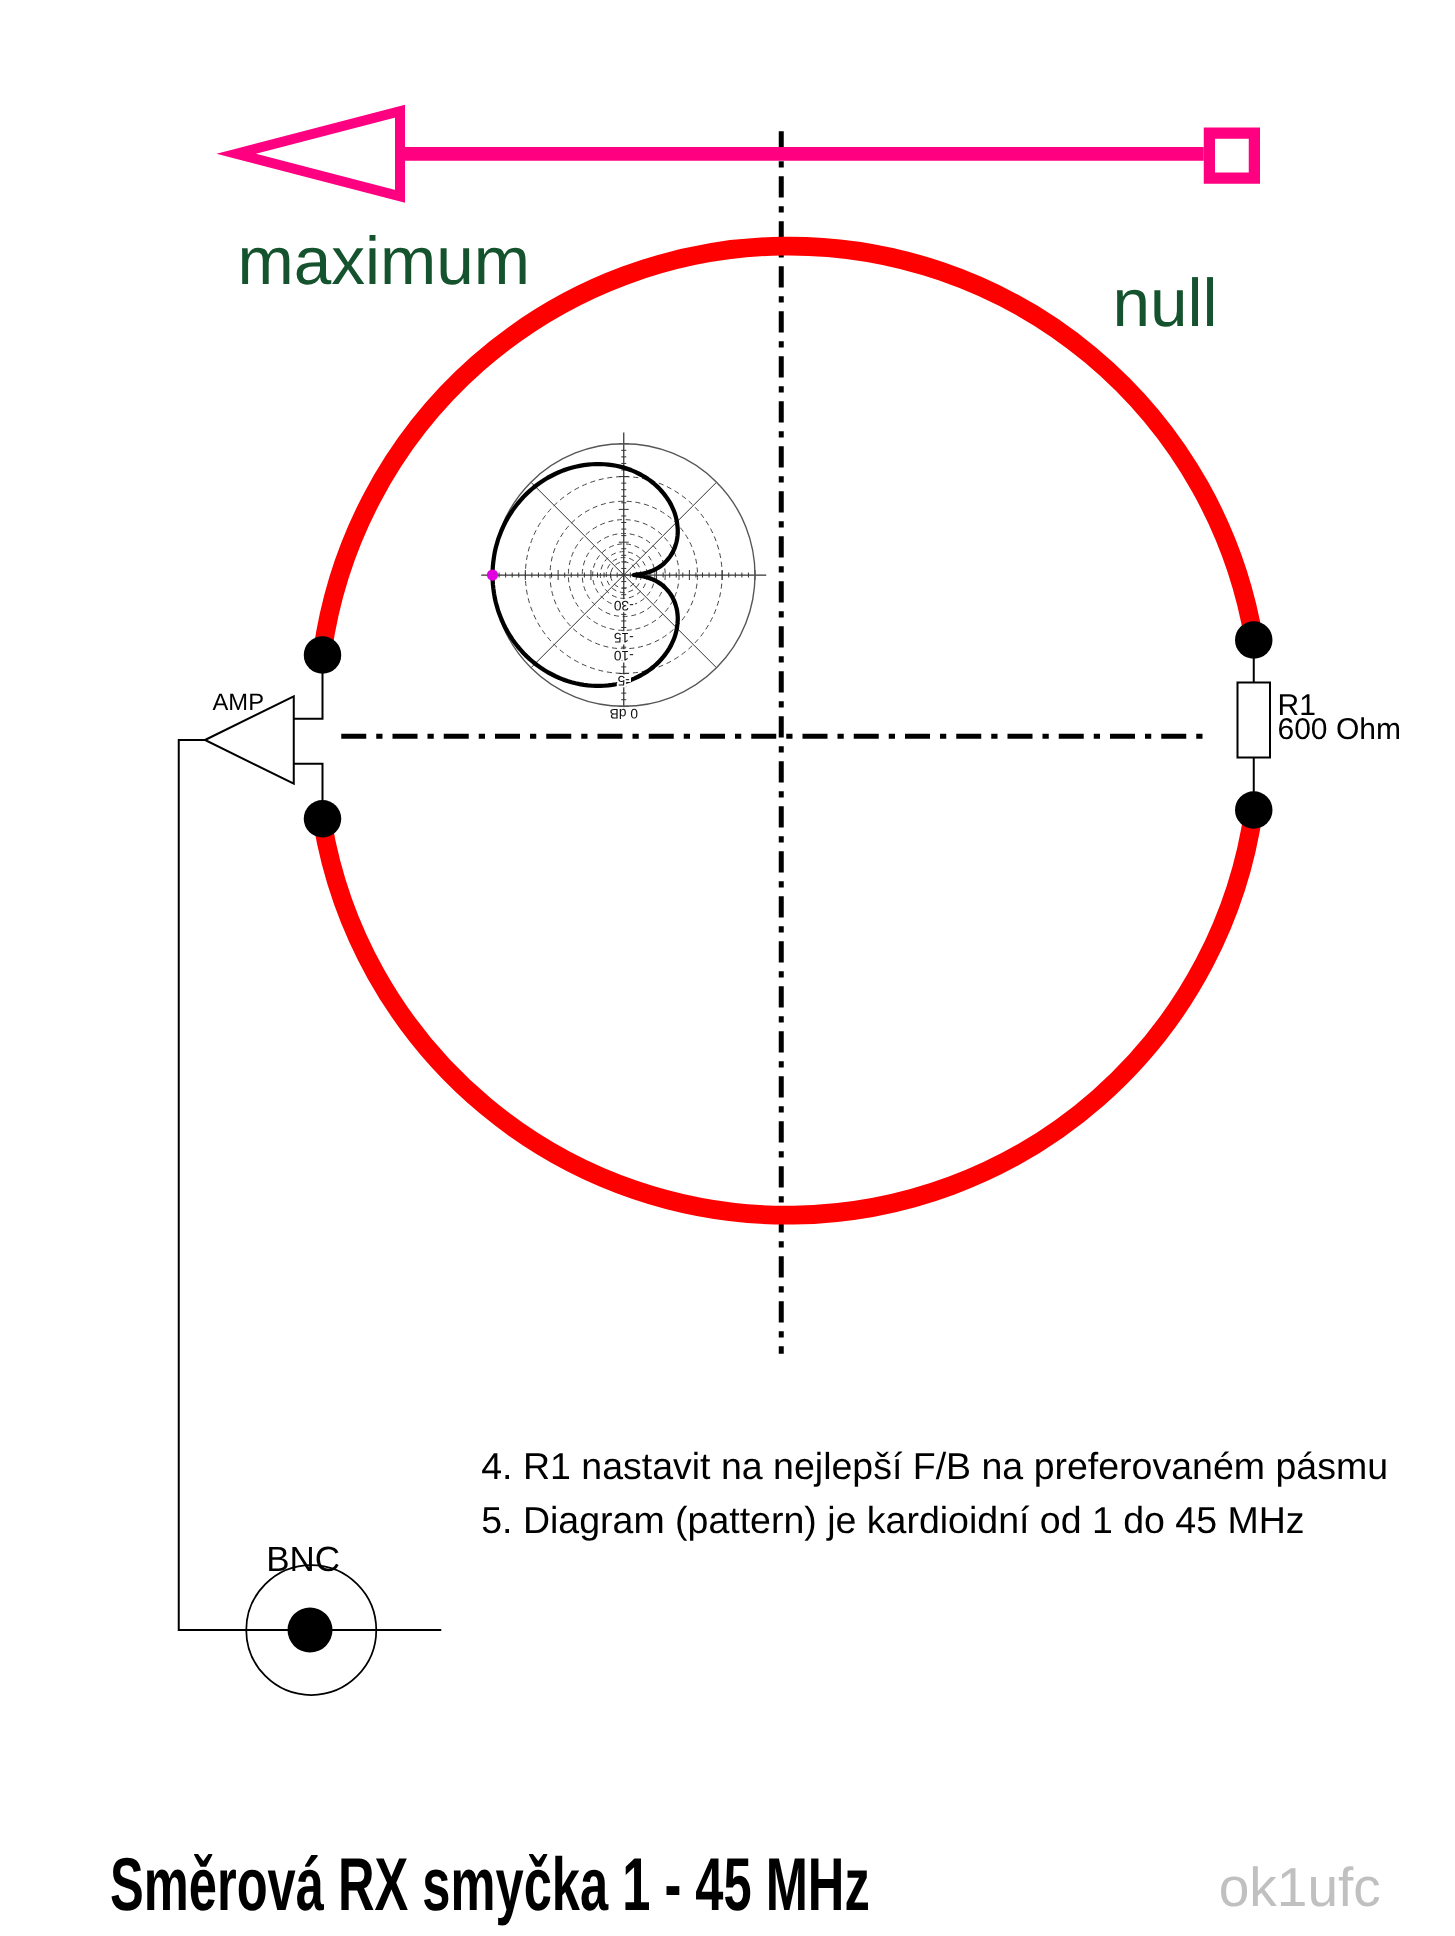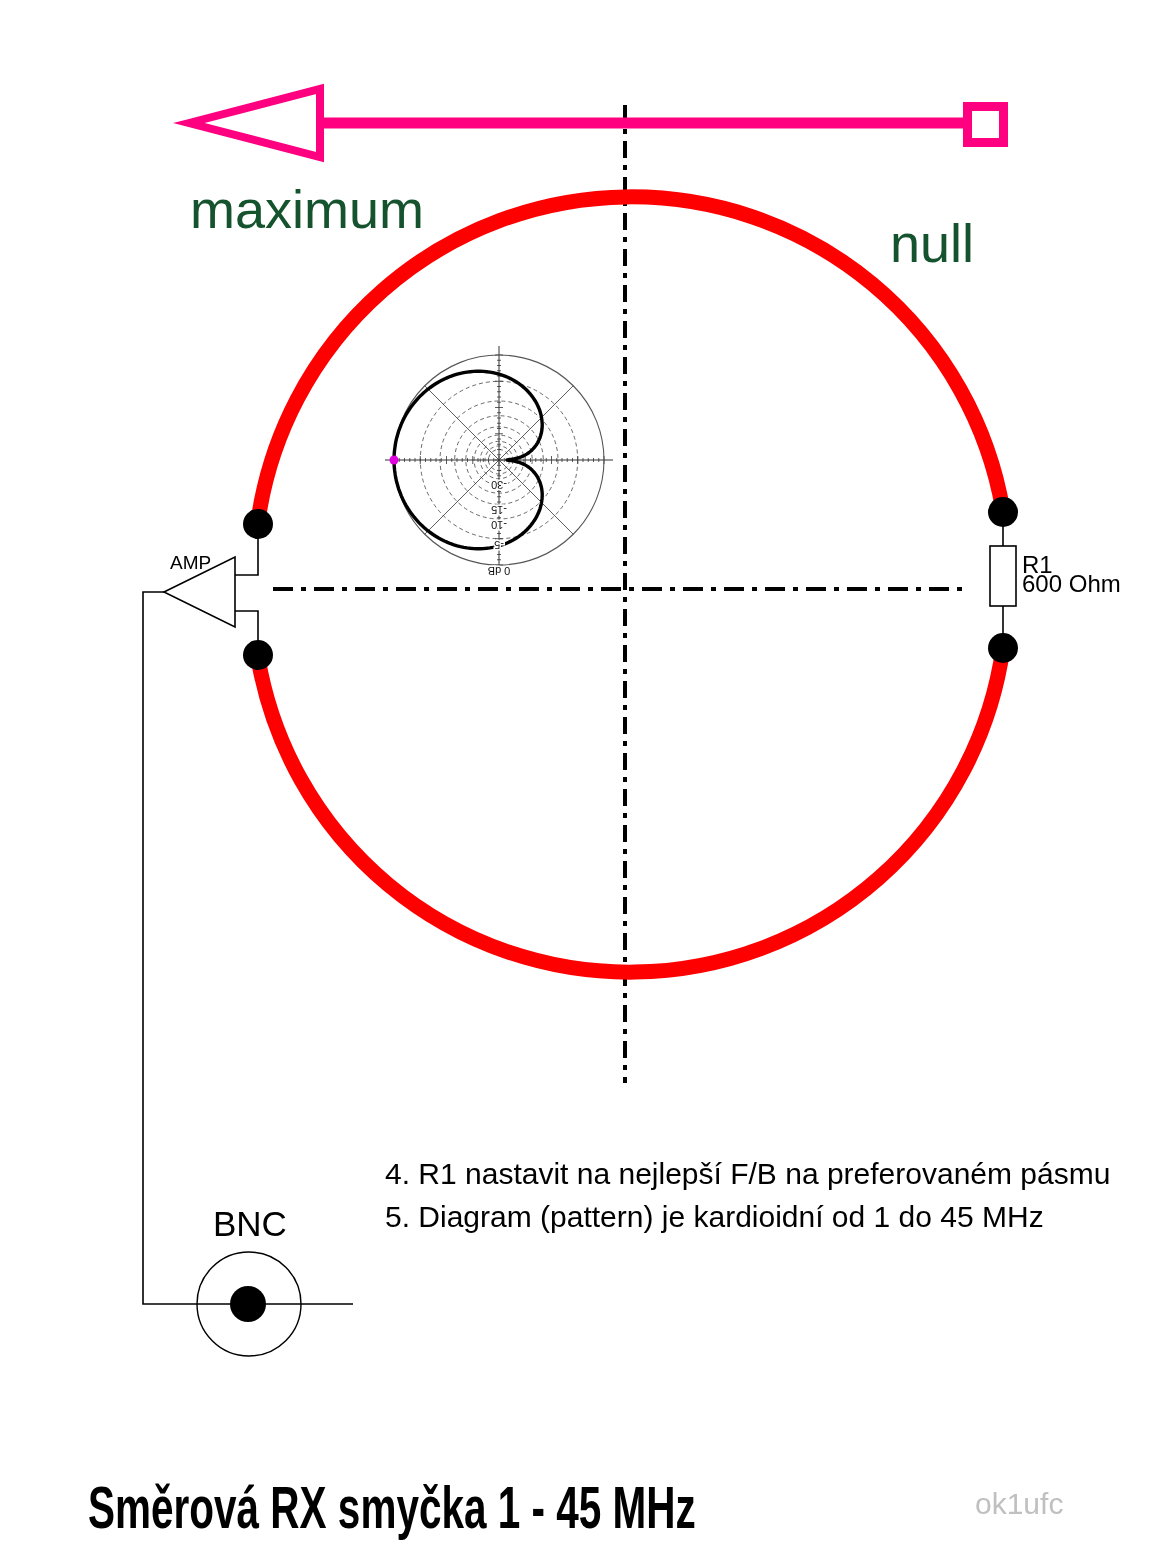--- a/index.html
+++ b/index.html
@@ -2,24 +2,24 @@
 <html><head>
 <meta charset="utf-8">
 <style>
   html,body{margin:0;padding:0;background:#fff;}
   .page{position:relative;width:1164px;height:1549px;background:#ffffff;overflow:hidden;
         font-family:"Liberation Sans",sans-serif;}
   .lbl{position:absolute;white-space:nowrap;line-height:1;}
   .dir-label{font-size:54px;color:#14532d;}
   .amp-label{font-size:19px;color:#000;}
   .res-label{font-size:24px;color:#000;line-height:19px;}
-  .bnc-label{font-size:35px;color:#000;}
+  .bnc-label{font-size:28px;color:#000;margin-top:28px;}
   .notes{position:absolute;left:385px;top:1152px;font-size:30px;color:#000;line-height:43px;}
   .title{font-size:60px;font-weight:bold;color:#000;transform:scaleX(0.675);transform-origin:left top;}
-  .credit{font-size:30px;color:#C0C0C0;}
+  .credit{font-size:44px;color:#C0C0C0;}
   svg{position:absolute;left:0;top:0;}
 </style>
 </head>
 <body>
 
 <div class="page">
 
   <svg width="1164" height="1549" viewBox="0 0 1164 1549">
 
     <line x1="625" y1="105" x2="625" y2="1083" stroke="#000" stroke-width="4" stroke-dasharray="17 7 5 7"></line>

